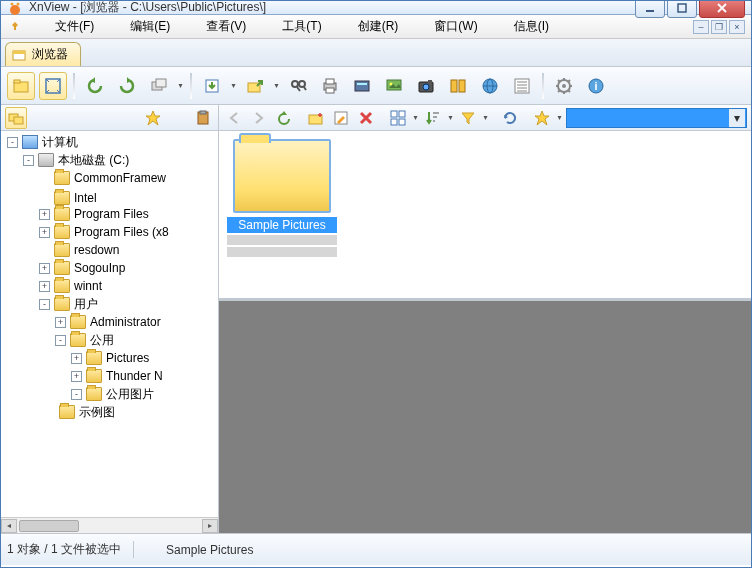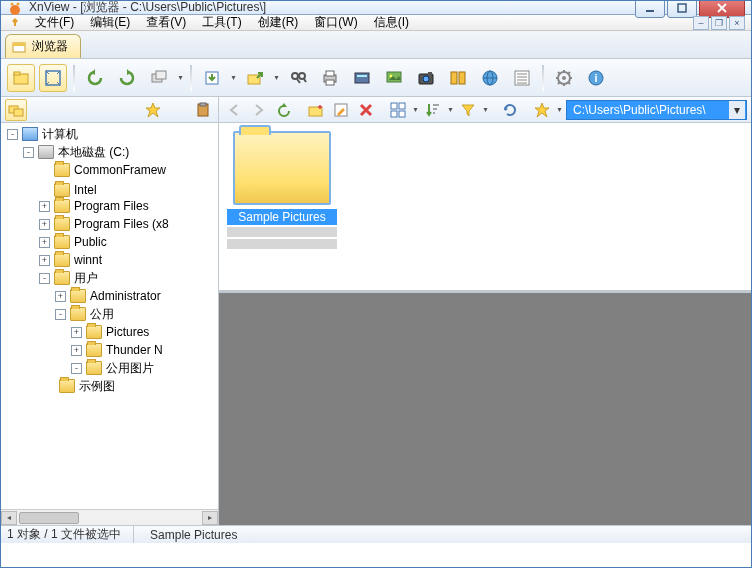--- a/index.html
+++ b/index.html
@@ -3,21 +3,21 @@
 <meta charset="utf-8">
 <style>
 * { box-sizing: border-box; margin: 0; padding: 0; }
 body { font-family: "Microsoft YaHei", Tahoma, sans-serif; font-size: 12px; background: #fff; width: 752px; height: 568px; overflow: hidden; border: 1px solid #4a7bb5; }
 .titlebar { height: 14px; background: linear-gradient(#f4f9ff, #dce9fa); display: flex; align-items: center; padding: 0 6px; border-bottom: 1px solid #8ba8c8; }
 .titlebar .app-icon { width: 16px; height: 16px; margin-right: 6px; }
 .titlebar .title { flex: 1; color: #333; }
 .winbtns { display: flex; gap: 0; }
 .winbtn { width: 30px; height: 20px; border: 1px solid #6b8db3; border-radius: 3px; background: linear-gradient(#f6faff,#d7e6f6); display: flex; align-items: center; justify-content: center; margin-left: 2px; font-size: 10px; color: #3a5a80; cursor: pointer; }
 .winbtn.close { width: 46px; background: linear-gradient(#e9817f,#c84c47); color: #fff; border-color: #a33; }
-.menubar { height: 16px; background: linear-gradient(#fdfdfd,#ececec); border-bottom: 1px solid #c9c9c9; display: flex; align-items: center; padding: 0 2px; }
+.menubar { height: 24px; background: linear-gradient(#fdfdfd,#ececec); border-bottom: 1px solid #c9c9c9; display: flex; align-items: center; padding: 0 2px; gap: 20px; }
 .menubar .mi { padding: 3px 8px; cursor: pointer; border-radius: 2px; }
 .menubar .pin { width: 16px; height: 16px; margin: 0 4px; display:flex;align-items:center;justify-content:center; }
 .mdi-btns { margin-left: auto; display: flex; gap: 2px; padding-right: 4px; }
 .mdi-btn { width: 16px; height: 14px; border: 1px solid #9bb4d0; background: #e7eef7; display:flex;align-items:center;justify-content:center; font-size:9px; color:#3a5a80; cursor:pointer; }
 .tabbar { height: 28px; background: linear-gradient(#f2f6fb,#e1e9f3); border-bottom: 1px solid #c0c8d2; display: flex; align-items: flex-end; padding: 0 4px; }
 .tab { background: linear-gradient(#fff9e3,#ffe9a7); border: 1px solid #b9a860; border-bottom: none; border-radius: 6px 6px 0 0; padding: 4px 12px 4px 6px; display: flex; align-items: center; gap: 6px; height: 24px; cursor:pointer; }
 .tab .tabicon { width:14px; height:14px; }
 .toolbar { height: 38px; background: linear-gradient(#fafcff,#e5edf6); border-bottom: 1px solid #c0c8d2; display: flex; align-items: center; padding: 0 6px; gap: 4px; }
 .tbtn { width: 28px; height: 28px; border: 1px solid transparent; border-radius: 3px; display:flex; align-items:center; justify-content:center; cursor:pointer; }
 .tbtn.framed { border-color: #e0c25b; background: linear-gradient(#fffbe6,#ffe9a0); }
@@ -44,21 +44,21 @@
 .treepanel .hscroll .arrow { width:16px; height:14px; background:#e0e0e0; border:1px solid #bbb; display:flex;align-items:center;justify-content:center;font-size:8px;color:#555; }
 .treepanel .hscroll .thumb { width:60px; height:12px; background:#cfcfcf; border:1px solid #aaa; margin-left:2px; border-radius:2px; }
 .contentpanel { flex:1; display:flex; flex-direction:column; }
 .thumbs { height: 170px; background:#fff; border-bottom:3px solid #c0c8d2; padding:8px; display:flex; align-items:flex-start; gap:10px; }
 .thumb { width:110px; display:flex; flex-direction:column; align-items:center; cursor:pointer; }
 .thumb .pic { width:98px; height:74px; border:2px solid #7eb2e6; background: linear-gradient(#fff2c0 0%, #ffe070 70%, #f0c850 100%); border-radius:2px; position:relative; }
 .thumb .pic::before { content:""; position:absolute; top:-8px; left:4px; width:28px; height:8px; background:#ffe070; border:2px solid #7eb2e6; border-bottom:none; border-radius:3px 3px 0 0; }
 .thumb .lbl { margin-top:4px; background:#3399ff; color:#fff; width:100%; text-align:center; padding:1px 0; }
 .thumb .meta { height:10px; background:#d6d6d6; width:100%; margin-top:2px; }
 .preview { flex:1; background:#808080; }
-.statusbar { height:18px; background:linear-gradient(#fafcff,#e5edf6); border-top:1px solid #c0c8d2; display:flex; align-items:center; padding:0 6px; gap:16px; color:#333; }
+.statusbar { height:32px; background:linear-gradient(#fafcff,#e5edf6); border-top:1px solid #c0c8d2; display:flex; align-items:center; padding:0 6px; gap:32px; color:#333; }
 .statusbar .cell { border-right:1px solid #c0c8d2; padding-right:12px; }
 svg { display:block; }
 </style>
 </head>
 <body>
 
 <div class="titlebar">
   <span class="app-icon">
     <svg width="16" height="16">
         <circle cx="8" cy="10" r="5" fill="#f08030"></circle>
@@ -323,21 +323,20 @@
         </svg>
       </div>
     <div style="width:4px"></div>
     <div class="sbtn">
         <svg width="16" height="16">
           <path d="M8 1 L10 6 L15 6 L11 9 L13 15 L8 11 L3 15 L5 9 L1 6 L6 6 Z" fill="#ffd040" stroke="#c9a030"></path>
         </svg>
       </div>
     <div class="drop">▾</div>
     <div class="pathbox">
-      <span>C:\Users\Public\Pictures\</span>
       <span class="ddarrow">▾</span>
     </div>
   </div>
 </div>
 
 <div class="main">
   <div class="treepanel">
     <div class="treebody" id="treebody">
         <div class="tree-row" style="padding-left: 6px;">
           <span class="expander">-</span>
@@ -363,23 +362,28 @@
           <span class="expander">+</span>
           <span class="tree-icon folder-ic"></span>
           <span>Program Files</span>
         </div>
         <div class="tree-row" style="padding-left: 38px;">
           <span class="expander">+</span>
           <span class="tree-icon folder-ic"></span>
           <span>Program Files (x8</span>
         </div>
         <div class="tree-row" style="padding-left: 38px;">
-          <span class="expander">+</span>
-          <span class="tree-icon folder-ic"></span>
-          <span>Public</span>
+          <span class="expander blank"></span>
+          <span class="tree-icon folder-ic"></span>
+          <span>resdown</span>
+        </div>
+        <div class="tree-row" style="padding-left: 38px;">
+          <span class="expander">+</span>
+          <span class="tree-icon folder-ic"></span>
+          <span>SogouInp</span>
         </div>
         <div class="tree-row" style="padding-left: 38px;">
           <span class="expander">+</span>
           <span class="tree-icon folder-ic"></span>
           <span>winnt</span>
         </div>
         <div class="tree-row" style="padding-left: 38px;">
           <span class="expander">-</span>
           <span class="tree-icon folder-ic"></span>
           <span>用户</span>

